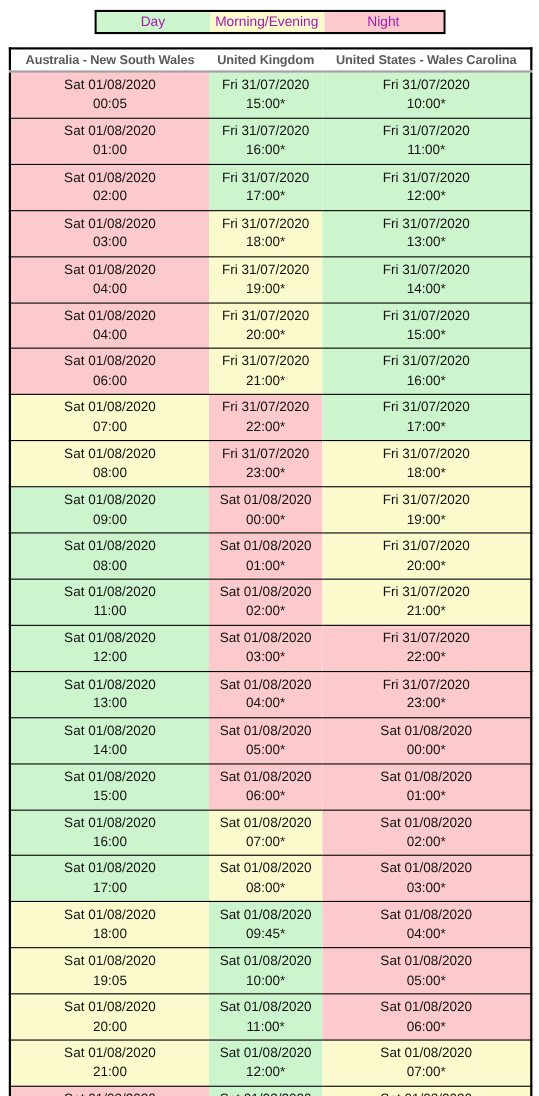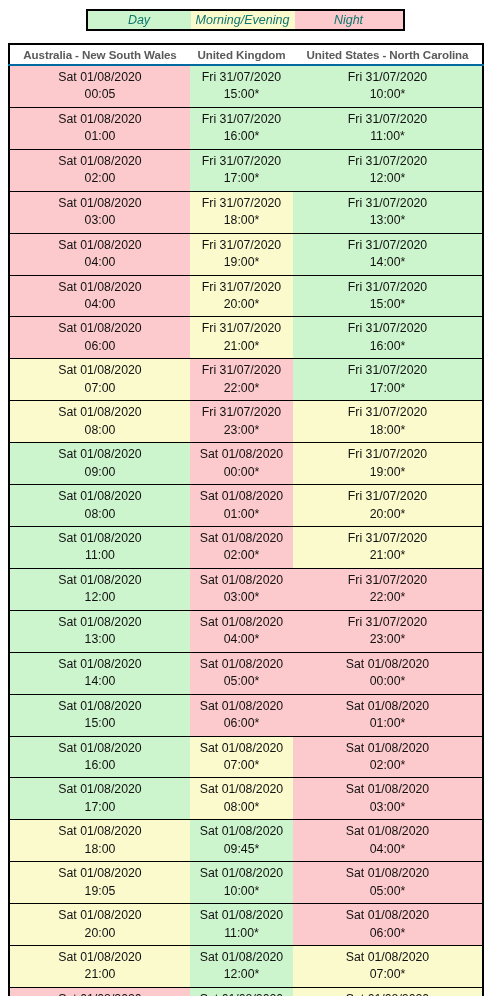--- a/index.html
+++ b/index.html
@@ -22,27 +22,26 @@
     justify-content: center;
   }
   #legend {
     display: flex;
     border: 2px solid #000000;
     height: 22px;
     box-sizing: border-box;
   }
   .legend-cell {
     font-size: 12.5px;
-    color: #0f766e;
+    color: #a21caf;
     display: flex;
     align-items: center;
     justify-content: center;
     box-sizing: border-box;
     line-height: 1;
-    font-style: italic;
   }
   .legend-day    { width: 103px; background: #cdf5cd; }
   .legend-mornev { width: 104px; background: #fafacd; }
   .legend-night  { width: 108px; background: #fcc9cc; text-align: right; }
 
   
   #table-wrap {
     width: 490px;
     box-sizing: border-box;
     padding: 12px 8px 8px 8px;
@@ -57,21 +56,21 @@
   table#tz-table col.c2 { width: 103px; }
   table#tz-table col.c3 { width: 190px; }
 
   thead th {
     background: #ffffff;
     color: #5a5a5a;
     font-size: 11.6px;
     font-weight: bold;
     text-align: center;
     padding: 3px 2px 3px 2px;
-    border-bottom: 2px solid #0369a1;
+    border-bottom: 2px solid #a3a3a3;
     white-space: nowrap;
     letter-spacing: -0.1px;
   }
 
   tbody td {
     border-top: 1.6px solid #000000;
     padding: 3px 2px 3px 2px;
     text-align: center;
     font-size: 12.3px;
     color: #111111;
@@ -102,21 +101,21 @@
   <table id="tz-table">
     <colgroup>
       <col class="c1">
         <col class="c2">
         <col class="c3">
     </colgroup>
     <thead>
       <tr>
           <th>Australia - New South Wales</th>
           <th>United Kingdom</th>
-          <th>United States - North Carolina</th>
+          <th>United States - Wales Carolina</th>
         </tr>
     </thead>
     <tbody>
         <tr>
           <td class="bg-night">
             <span class="cell-date">Sat 01/08/2020</span>
             <span class="cell-time">00:05</span>
           </td>
           <td class="bg-day">
             <span class="cell-date">Fri 31/07/2020</span>

